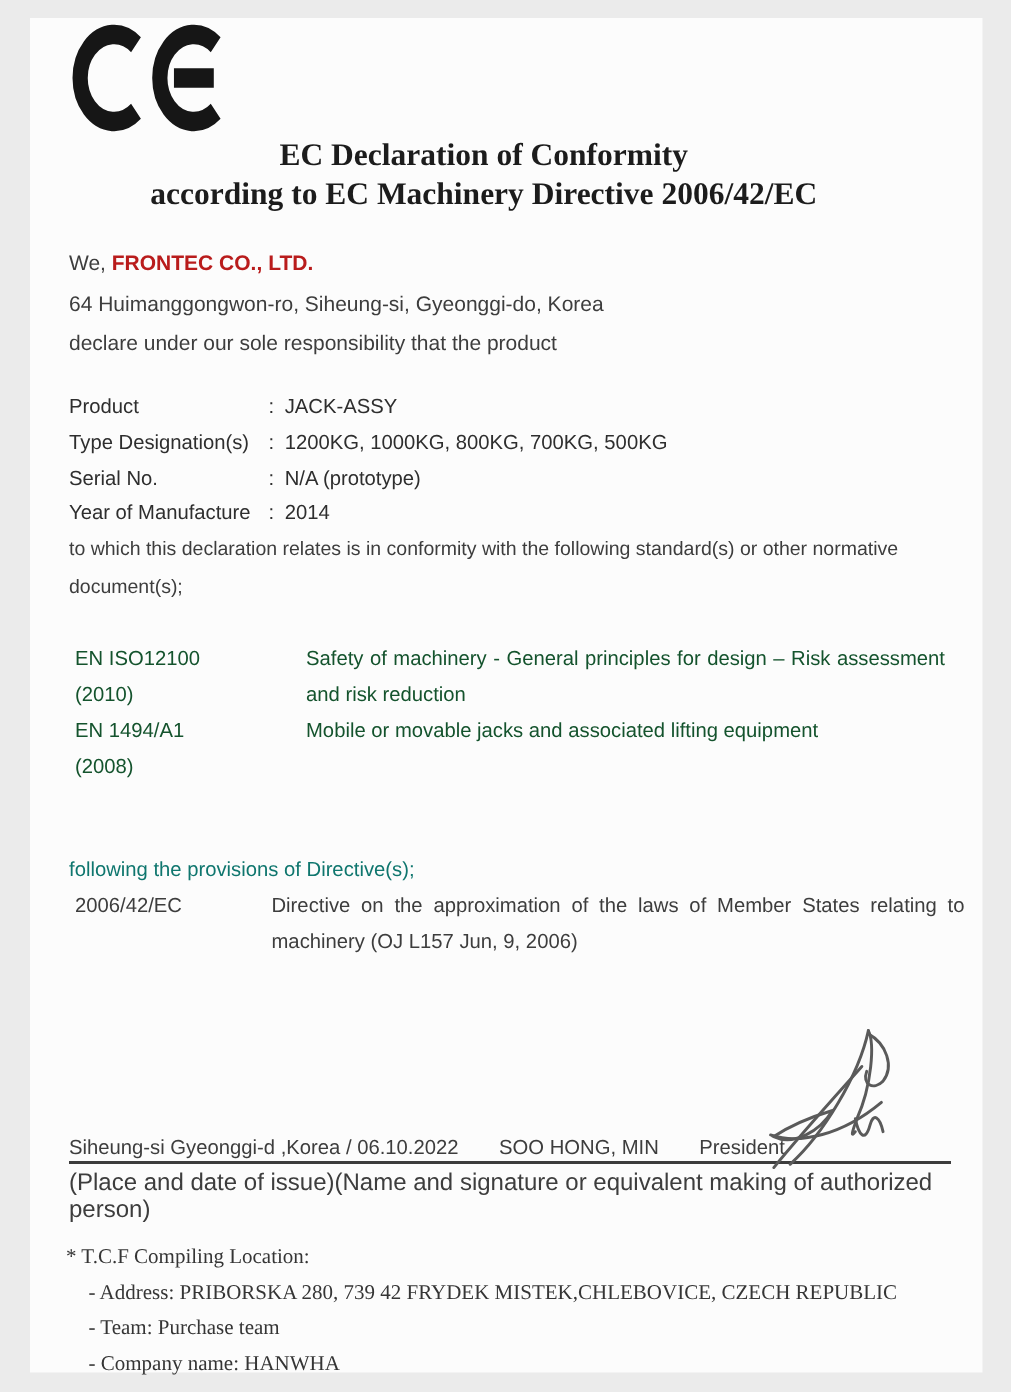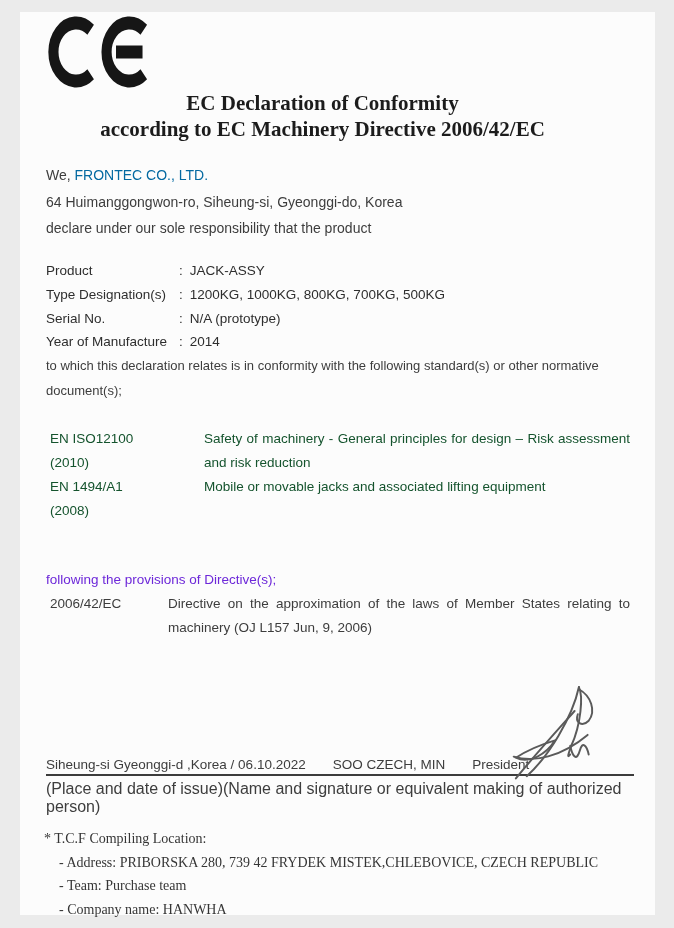--- a/index.html
+++ b/index.html
@@ -52,21 +52,21 @@
   
   .intro-block {
     position: absolute;
     left: 26px;
     top: 150px;
     width: 580px;
     font-size: 14px;
     line-height: 26.5px;
     color: #3d3d3d;
   }
-  .intro-block .company { font-weight: normal; color: #0369a1; }
+  .intro-block .company { font-weight: bold; color: #b91c1c; }
 
   
   .fields-block {
     position: absolute;
     left: 26px;
     top: 247px;
     width: 590px;
     font-size: 13.5px;
     font-weight: normal;
     line-height: 23.8px;
@@ -101,32 +101,32 @@
   .std-col1 { width: 154px; flex: 0 0 154px; }
   .std-col2 { width: 426px; flex: 0 0 426px; text-align: justify; }
 
   
   .provisions-block {
     position: absolute;
     left: 26px;
     top: 556px;
     font-size: 13.5px;
     line-height: 24px;
-    color: #6d28d9;
+    color: #0f766e;
   }
   .directives-block {
     position: absolute;
     left: 30px;
     top: 580px;
     width: 600px;
     font-size: 13.5px;
     line-height: 24px;
     color: #3d3d3d;
   }
-  .dir-row { display: flex; }
+  .dir-row { display: flex; gap: 13px; }
   .dir-col1 { width: 118px; flex: 0 0 118px; }
   .dir-col2 { width: 462px; flex: 0 0 462px; text-align: justify; }
 
   
   .signature-wrap {
     position: absolute;
     left: 485px;
     top: 662px;
     width: 125px;
     height: 112px;
@@ -240,21 +240,21 @@
           <path d="M 68 10 C 79 16 84 30 77 39 C 71 45 64 41 67 33"></path>
           <path d="M 10 92 C 28 70 48 48 64 30"></path>
           <path d="M 8 72 C 26 78 52 72 76 52"></path>
           <path d="M 10 73 C 22 65 36 60 46 57 C 38 70 22 79 10 73 Z"></path>
           <path d="M 60 62 C 62 72 66 77 69 66 C 71 58 75 61 77 70"></path>
         </g>
       </svg>
     </div>
 
     <div class="sig-row">
-      <span>Siheung-si Gyeonggi-d ,Korea / 06.10.2022</span><span class="gap"></span><span>SOO CZECH, MIN</span><span class="gap"></span><span>President</span>
+      <span>Siheung-si Gyeonggi-d ,Korea / 06.10.2022</span><span class="gap"></span><span>SOO HONG, MIN</span><span class="gap"></span><span>President</span>
     </div>
     <div class="caption-block">(Place and date of issue)(Name and signature or equivalent making of authorized person)</div>
 
     <div class="tcf-block">
       <div>* T.C.F Compiling Location:</div>
       <div class="tcf-item">- Address: PRIBORSKA 280, 739 42 FRYDEK MISTEK,CHLEBOVICE, CZECH REPUBLIC</div>
       <div class="tcf-item">- Team: Purchase team</div>
       <div class="tcf-item">- Company name: HANWHA</div>
     </div>
 

